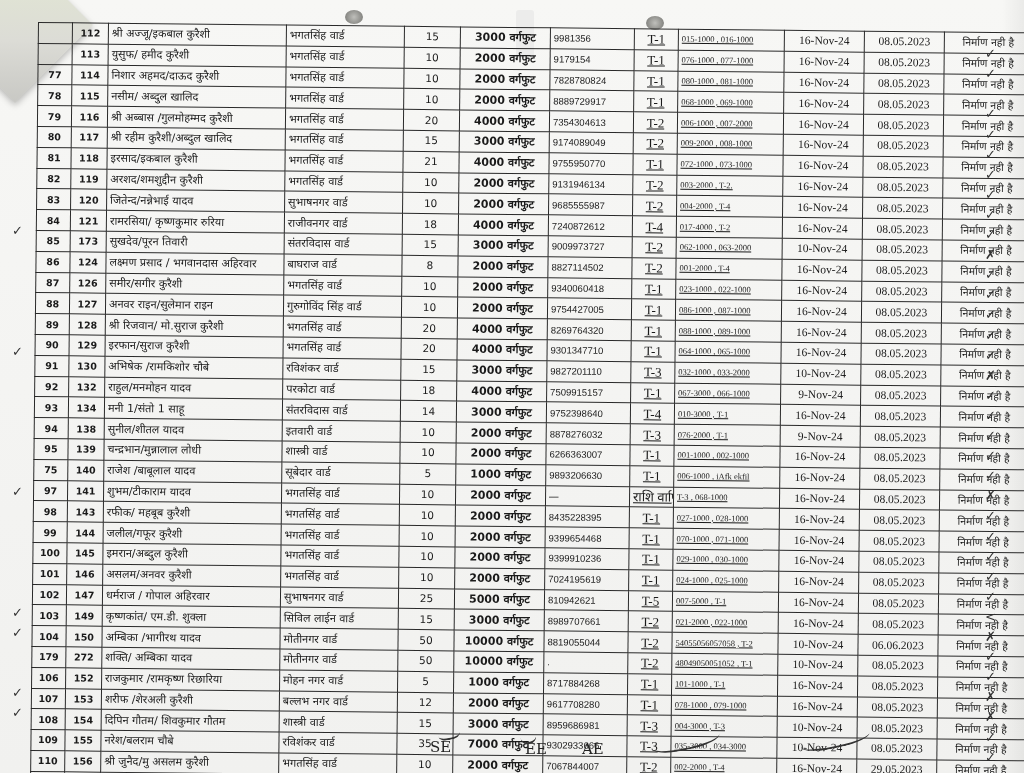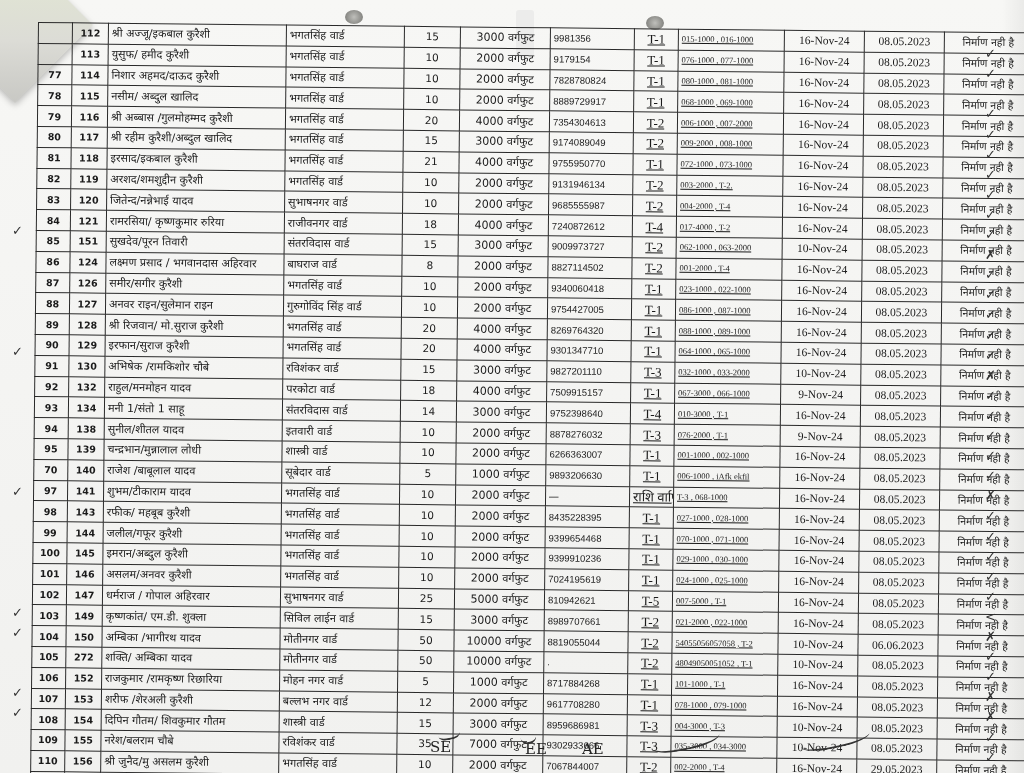--- a/index.html
+++ b/index.html
@@ -35,21 +35,21 @@
     border-collapse: collapse; width: 940px; table-layout: fixed;
     font-size: 10.5px; color: #1a1a1a;
   }
   table.records td {
     border: 1.2px solid #2a2a2a; height: 19.8px; padding: 0 3px;
     white-space: nowrap; overflow: hidden; line-height: 19px;
   }
   td.c-sr, td.c-id { text-align: center; font-size: 9.5px; font-weight: bold; }
   td.c-name, td.c-ward { font-size: 11px; }
   td.c-area { text-align: center; font-size: 10.5px; }
-  td.c-sqft { text-align: center; font-size: 11px; }
+  td.c-sqft { text-align: center; font-size: 11px; font-weight: bold; }
   td.c-phone { text-align: left; font-size: 9.5px; font-family: "Liberation Sans", sans-serif; }
   td.c-type { text-align: center; font-family: "Liberation Serif", serif; font-size: 13px; text-decoration: underline; border-radius: 8px; }
   td.c-plots { font-family: "Liberation Serif", serif; font-size: 8.5px; text-decoration: underline; }
   td.c-sdate, td.c-odate { text-align: center; font-family: "Liberation Serif", serif; font-size: 11.5px; }
   td.c-const, td.c-anim { text-align: center; font-size: 10.5px; }
   .marks { position: absolute; left: 0; top: 0; pointer-events: none; }
   .tick { position: absolute; font-size: 13px; color: #333; font-family: "DejaVu Sans", sans-serif; }
   .sign-row { position: absolute; top: 728px; left: 420px; width: 500px; height: 40px; font-family: "DejaVu Serif", serif; color: #222; }
   .sign { position: absolute; font-size: 15px; }
   .scribble {
@@ -223,21 +223,21 @@
             <td class="c-sqft">4000 वर्गफुट</td>
             <td class="c-phone">7240872612</td>
             <td class="c-type">T-4</td>
             <td class="c-plots">017-4000 , T-2</td>
             <td class="c-sdate">16-Nov-24</td>
             <td class="c-odate">08.05.2023</td>
             <td class="c-const">निर्माण नही है</td>
           </tr>
           <tr>
             <td class="c-sr">85</td>
-            <td class="c-id">151</td>
+            <td class="c-id">173</td>
             <td class="c-name">सुखदेव/पूरन तिवारी</td>
             <td class="c-ward">संतरविदास वार्ड</td>
             <td class="c-area">15</td>
             <td class="c-sqft">3000 वर्गफुट</td>
             <td class="c-phone">9009973727</td>
             <td class="c-type">T-2</td>
             <td class="c-plots">062-1000 , 063-2000</td>
             <td class="c-sdate">10-Nov-24</td>
             <td class="c-odate">08.05.2023</td>
             <td class="c-const">निर्माण नही है</td>
@@ -376,21 +376,21 @@
             <td class="c-area">10</td>
             <td class="c-sqft">2000 वर्गफुट</td>
             <td class="c-phone">6266363007</td>
             <td class="c-type">T-1</td>
             <td class="c-plots">001-1000 , 002-1000</td>
             <td class="c-sdate">16-Nov-24</td>
             <td class="c-odate">08.05.2023</td>
             <td class="c-const">निर्माण नही है</td>
           </tr>
           <tr>
-            <td class="c-sr">70</td>
+            <td class="c-sr">75</td>
             <td class="c-id">140</td>
             <td class="c-name">राजेश /बाबूलाल यादव</td>
             <td class="c-ward">सूबेदार वार्ड</td>
             <td class="c-area">5</td>
             <td class="c-sqft">1000 वर्गफुट</td>
             <td class="c-phone">9893206630</td>
             <td class="c-type">T-1</td>
             <td class="c-plots">006-1000 , iAfk ekfil</td>
             <td class="c-sdate">16-Nov-24</td>
             <td class="c-odate">08.05.2023</td>
@@ -502,21 +502,21 @@
             <td class="c-area">50</td>
             <td class="c-sqft">10000 वर्गफुट</td>
             <td class="c-phone">8819055044</td>
             <td class="c-type">T-2</td>
             <td class="c-plots">54055056057058 , T-2</td>
             <td class="c-sdate">10-Nov-24</td>
             <td class="c-odate">06.06.2023</td>
             <td class="c-const">निर्माण नही है</td>
           </tr>
           <tr>
-            <td class="c-sr">105</td>
+            <td class="c-sr">179</td>
             <td class="c-id">272</td>
             <td class="c-name">शक्ति/ अम्बिका यादव</td>
             <td class="c-ward">मोतीनगर वार्ड</td>
             <td class="c-area">50</td>
             <td class="c-sqft">10000 वर्गफुट</td>
             <td class="c-phone">.</td>
             <td class="c-type">T-2</td>
             <td class="c-plots">48049050051052 , T-1</td>
             <td class="c-sdate">10-Nov-24</td>
             <td class="c-odate">08.05.2023</td>

